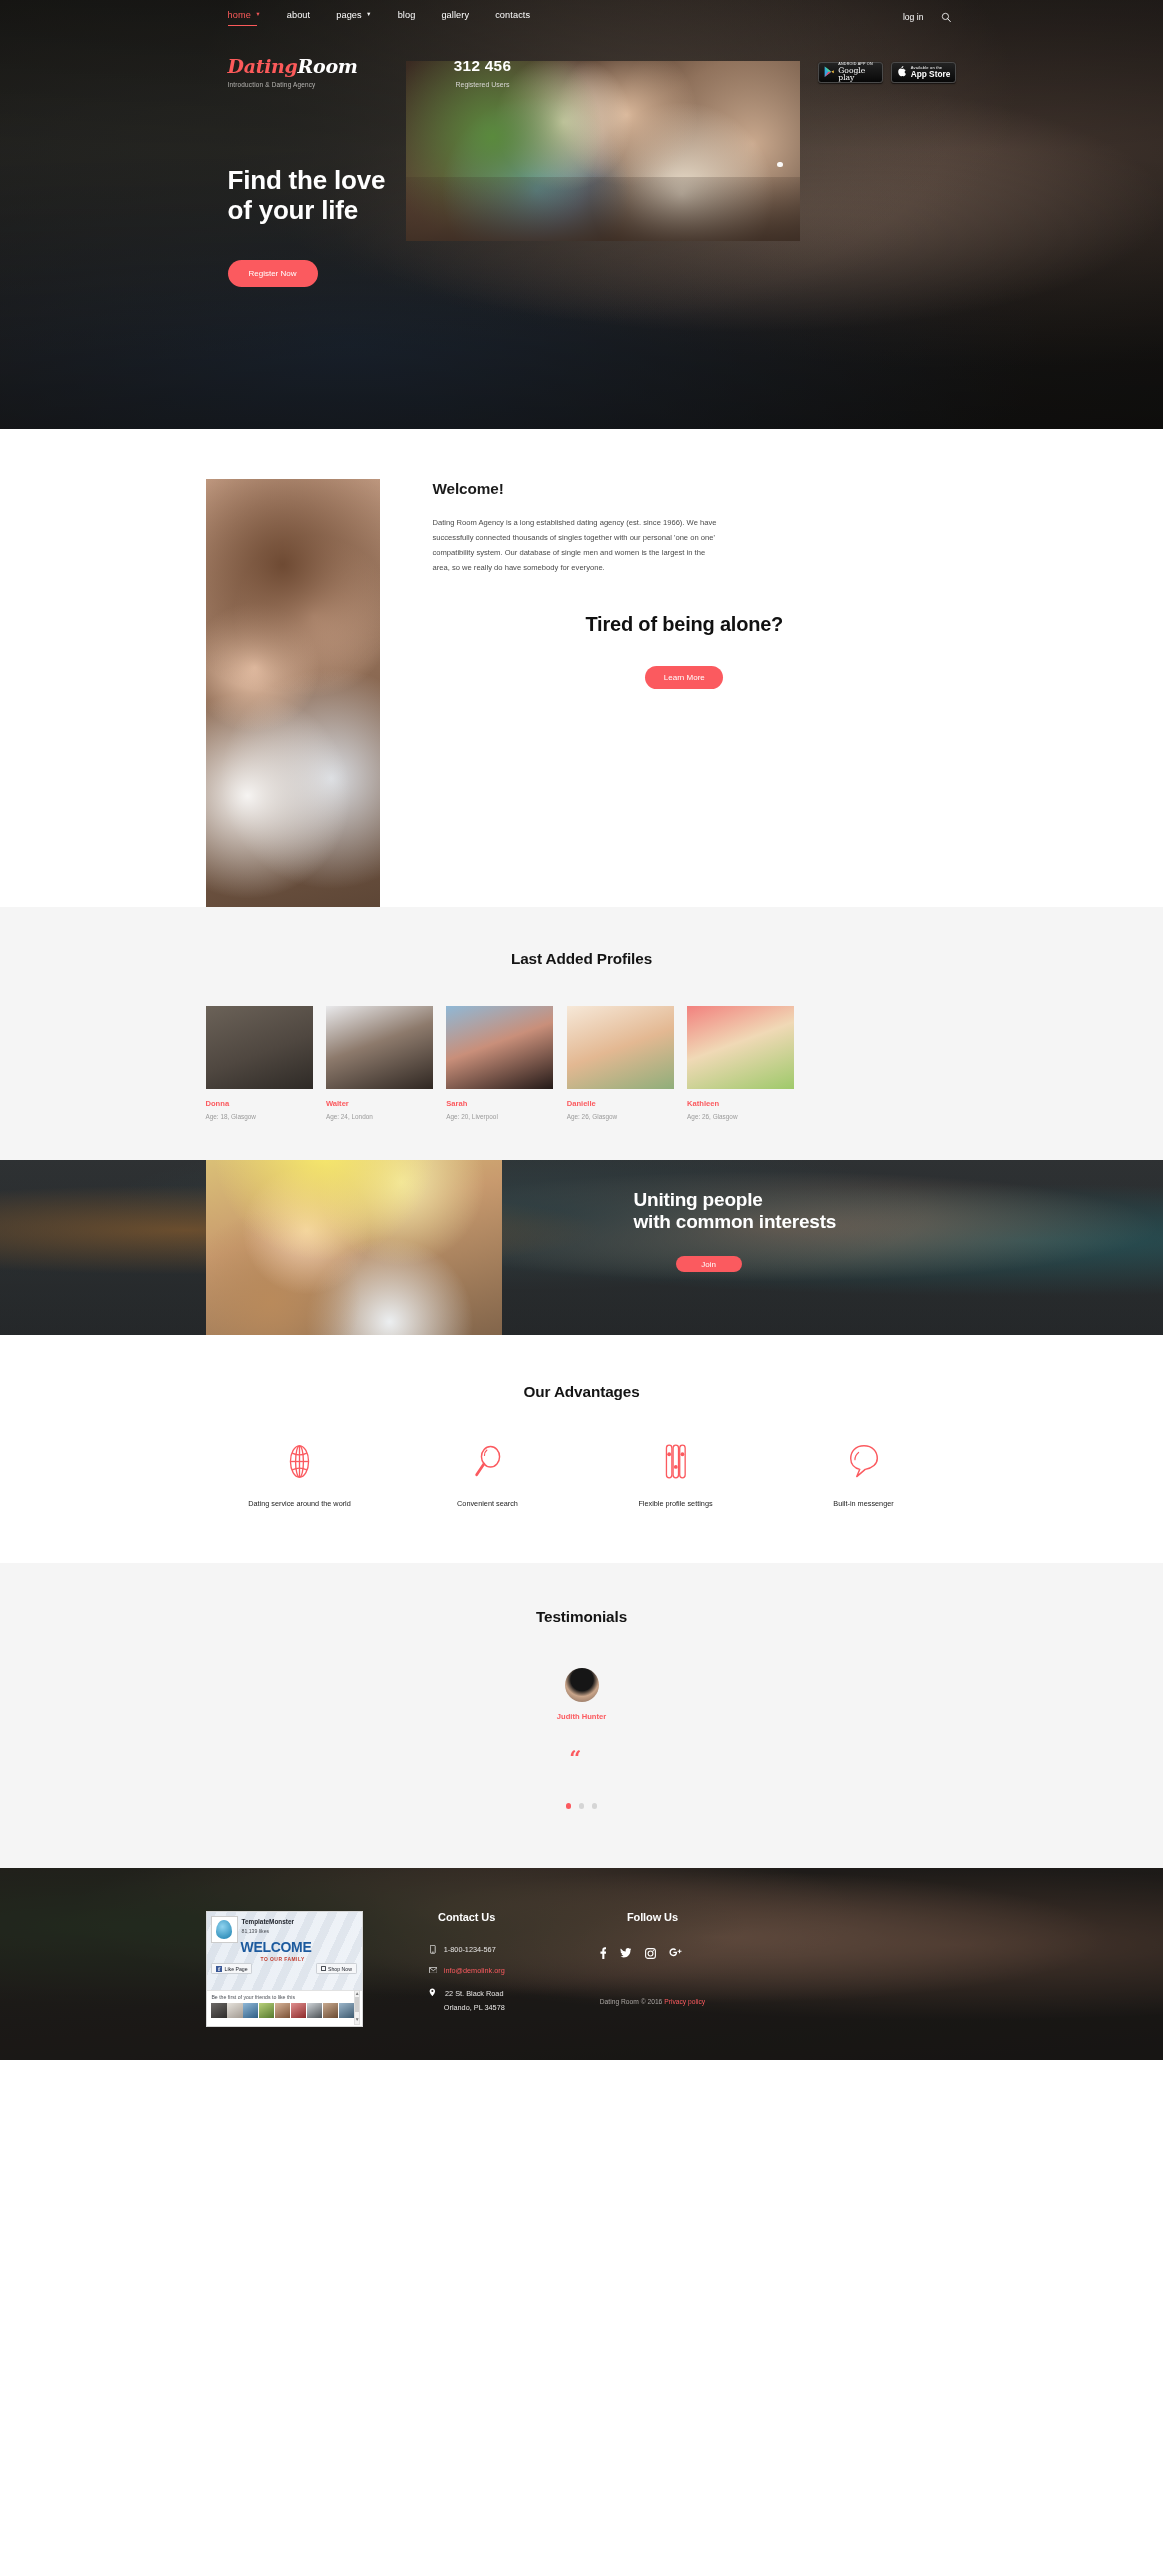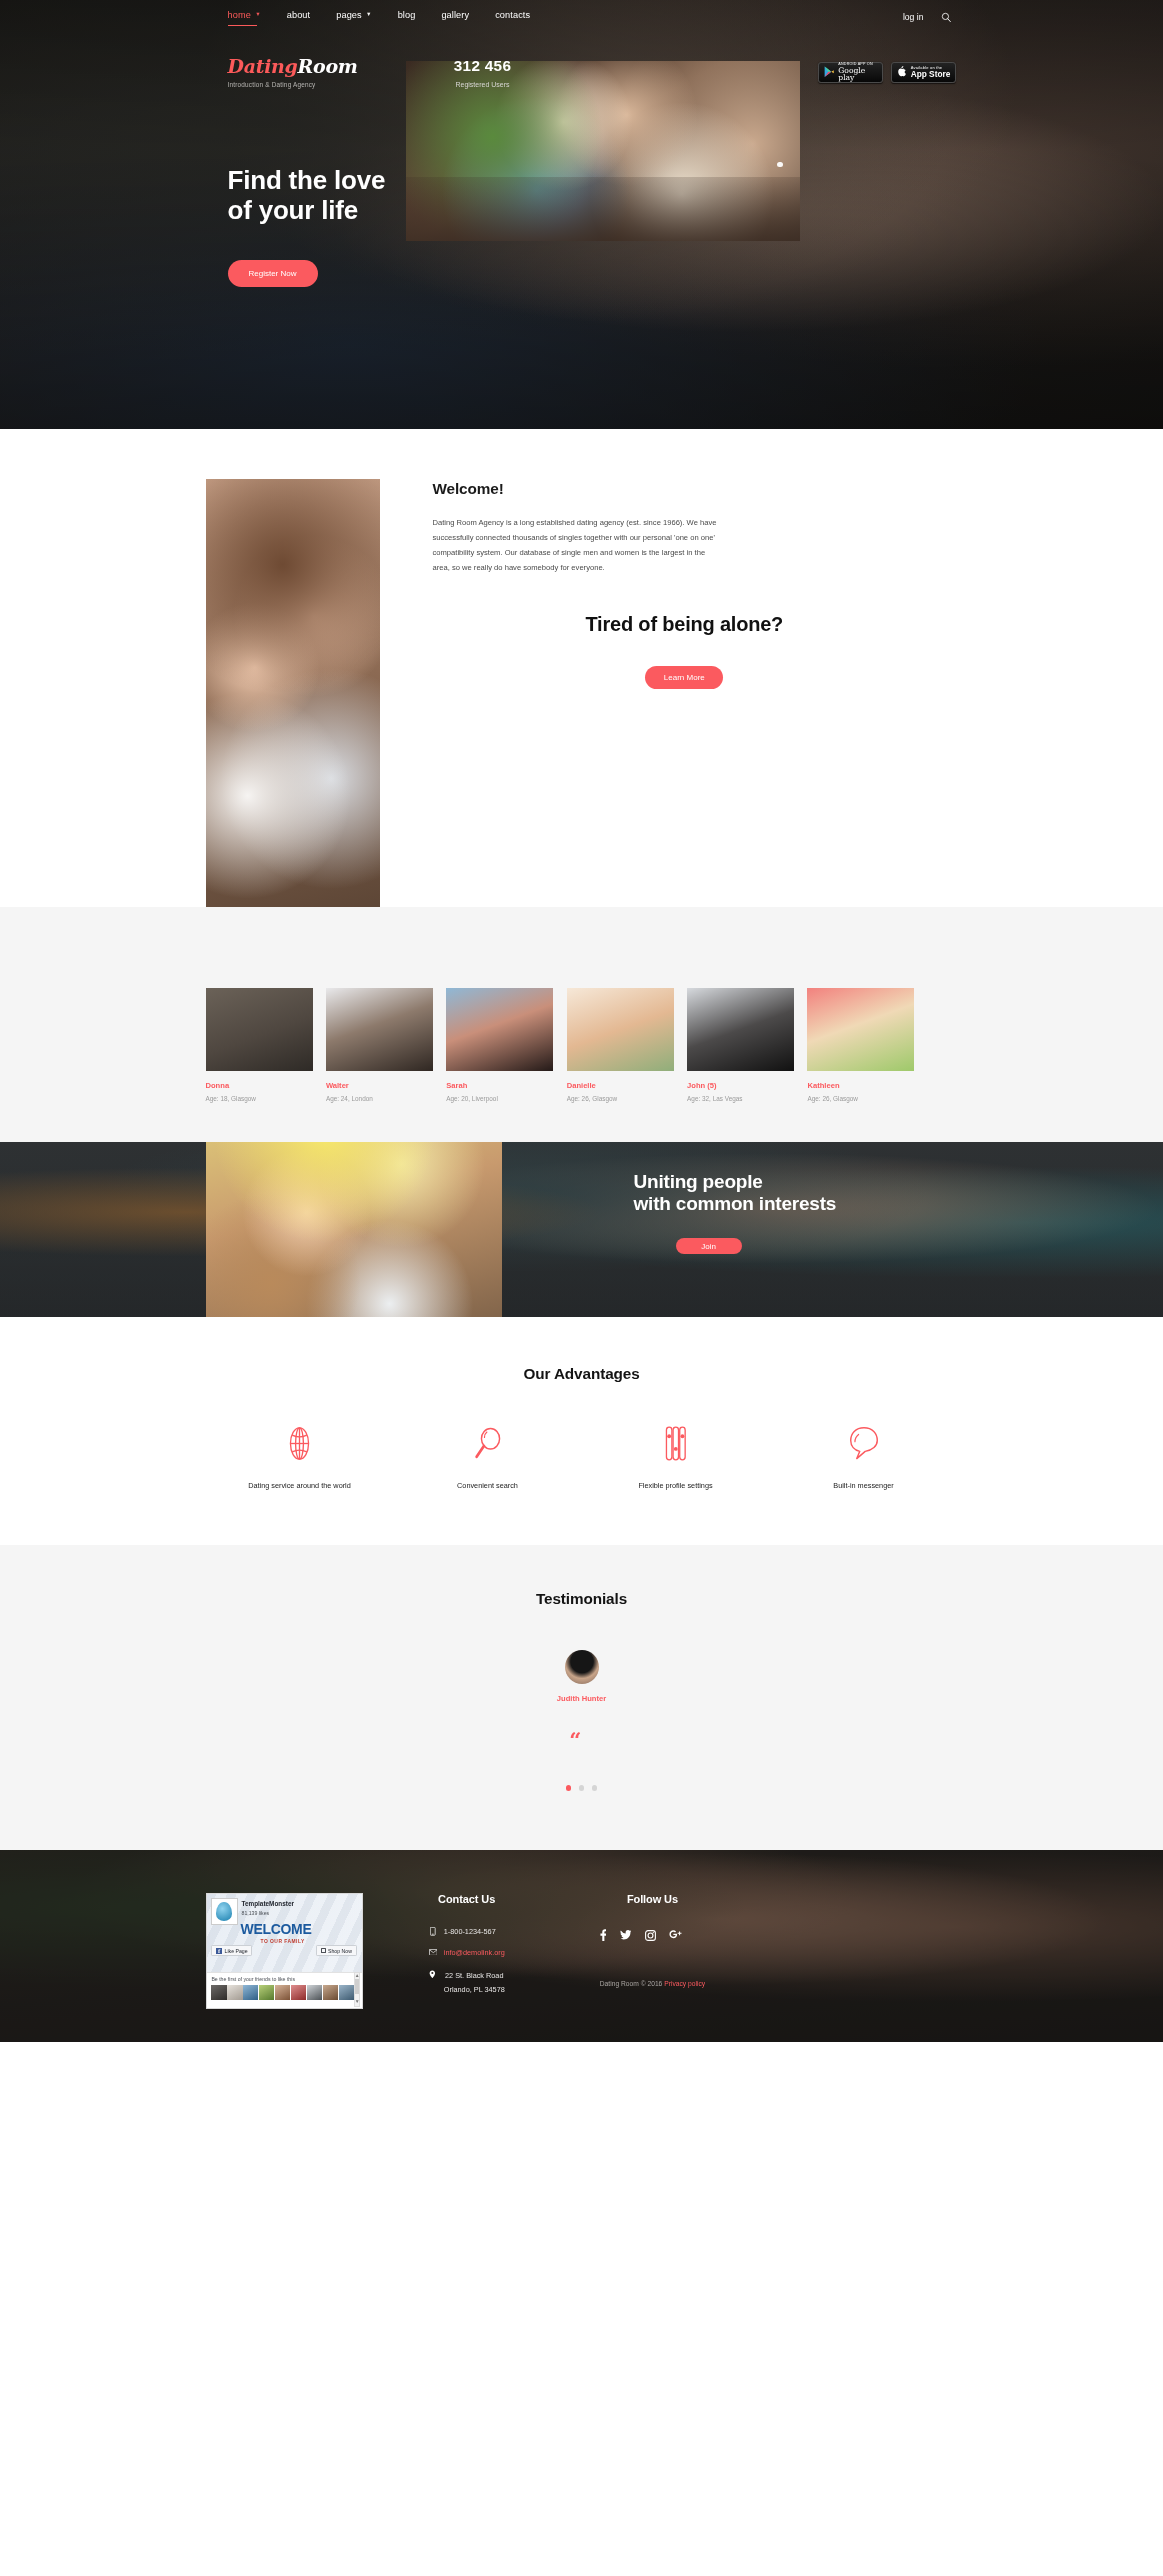--- a/index.html
+++ b/index.html
@@ -411,45 +411,41 @@
         </div>
         <div class="learn-wrap">
           <button class="btn-pill btn-learn">Learn More</button>
         </div>
       </div>
     </div>
   </section>
 
   <section class="profiles">
     <div class="container">
+      <h2 class="sec-title">Last Added Profiles</h2>
       <div class="profile-grid">
         <div class="profile-card">
           <div class="profile-img p0"></div>
           <div class="profile-name">Donna</div>
           <div class="profile-meta">Age: 18, Glasgow</div>
         </div>
         <div class="profile-card">
           <div class="profile-img p1"></div>
           <div class="profile-name">Walter</div>
           <div class="profile-meta">Age: 24, London</div>
         </div>
         <div class="profile-card">
           <div class="profile-img p2"></div>
           <div class="profile-name">Sarah</div>
           <div class="profile-meta">Age: 20, Liverpool</div>
         </div>
         <div class="profile-card">
           <div class="profile-img p3"></div>
           <div class="profile-name">Danielle</div>
           <div class="profile-meta">Age: 26, Glasgow</div>
-        </div>
-        <div class="profile-card">
-          <div class="profile-img p4"></div>
-          <div class="profile-name">John (5)</div>
-          <div class="profile-meta">Age: 32, Las Vegas</div>
         </div>
         <div class="profile-card">
           <div class="profile-img p5"></div>
           <div class="profile-name">Kathleen</div>
           <div class="profile-meta">Age: 26, Glasgow</div>
         </div>
       </div>
     </div>
   </section>
 

